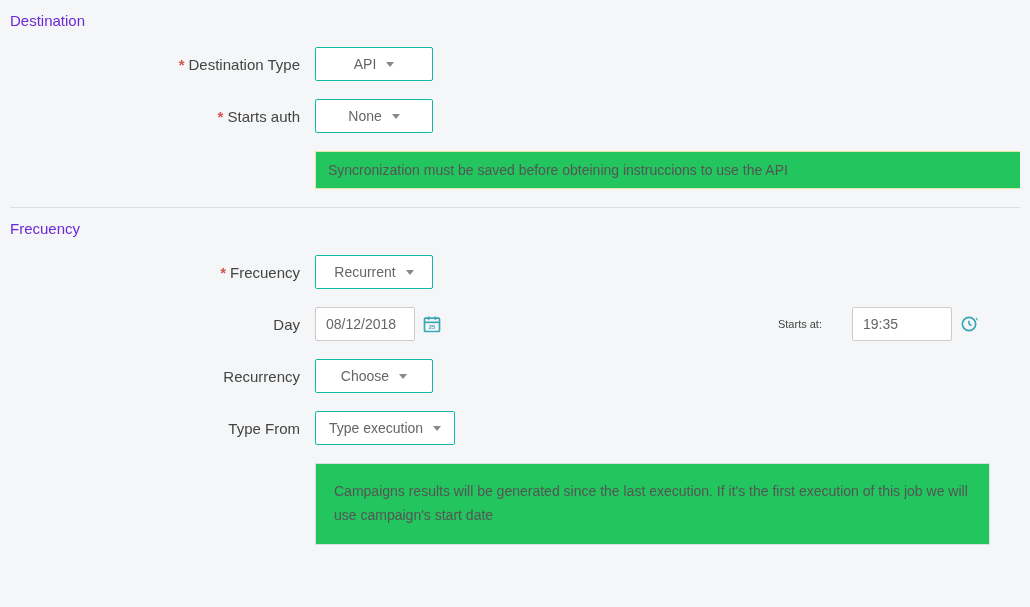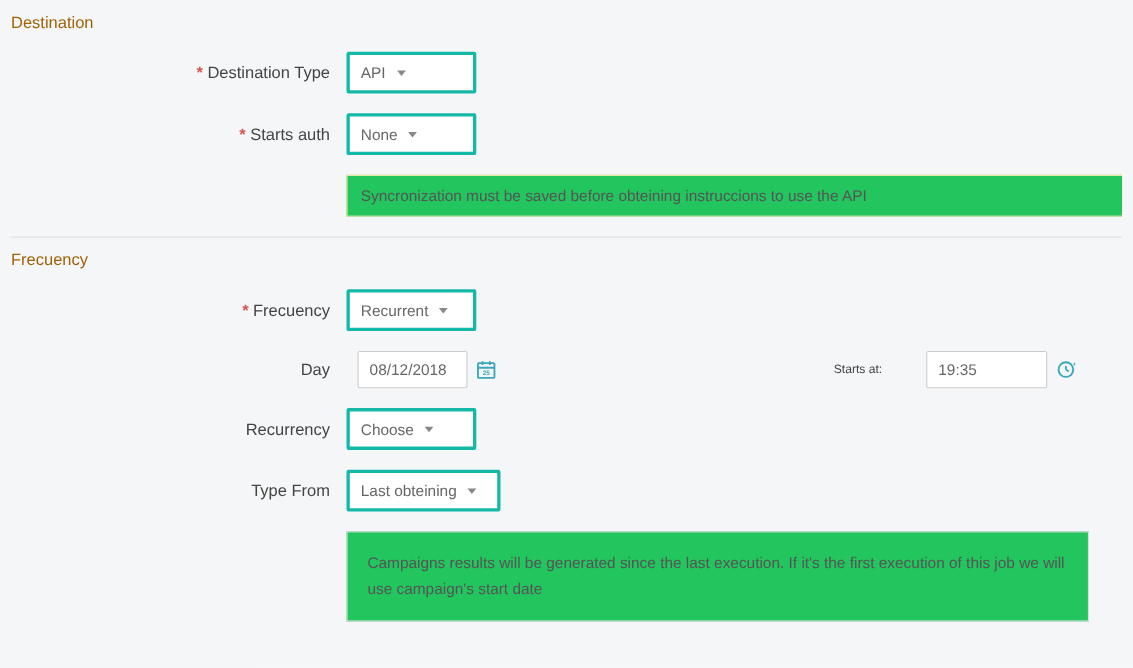--- a/index.html
+++ b/index.html
@@ -8,21 +8,21 @@
       background: #f4f6f7;
       color: #333;
       font-size: 14px;
       padding: 0;
       width: 1030px;
     }
     .section {
       padding: 12px 10px 18px 10px;
     }
     .section-title {
-      color: #a16207;
+      color: #6d28d9;
       font-size: 15px;
       margin-bottom: 18px;
       font-weight: normal;
     }
     .hr {
       border: none;
       border-top: 1px solid #ddd;
       margin: 0 10px;
     }
     .form-row {
@@ -38,23 +38,23 @@
       font-size: 15px;
       display: flex;
       justify-content: flex-end;
       align-items: center;
     }
     .required-star { color: #d9534f; margin-right: 4px; font-weight: bold; }
     .form-input-col { flex: 1; display: flex; align-items: center; }
     .select-like {
       display: inline-flex;
       align-items: center;
-      justify-content: flex-start;
+      justify-content: center;
       background: #fff;
-      border: 3px solid #14b8a6;
+      border: 1px solid #14b8a6;
       border-radius: 2px;
       padding: 8px 10px;
       min-width: 118px;
       cursor: pointer;
       color: #666;
       font-size: 14px;
       user-select: none;
     }
     .select-like .caret { margin-left: 10px; }
     .caret {
@@ -85,24 +85,23 @@
       line-height: 1.7;
     }
     .input-text {
       background: #fff;
       border: 1px solid #ccc;
       border-radius: 2px;
       padding: 8px 10px;
       font-size: 14px;
       color: #666;
       outline: none;
-      margin-left: 10px;
     }
     .date-input { width: 100px; }
-    .time-input { width: 110px; }
+    .time-input { width: 100px; }
     .icon-btn {
       display: inline-flex;
       align-items: center;
       justify-content: center;
       width: 30px; height: 34px;
       margin-left: 2px;
       cursor: pointer;
     }
     .dual-col {
       display: flex;
@@ -217,20 +216,20 @@
       </div>
     </div>
   </div>
 
   <div class="form-row">
     <div class="form-label-col">
       <span>Type From</span>
     </div>
     <div class="form-input-col">
       <div class="select-like" style="min-width:140px">
-        <span>Last obteining</span>
+        <span>Type execution</span>
         <span class="caret"></span>
       </div>
     </div>
   </div>
 
   <div class="info-box">Campaigns results will be generated since the last execution. If it's the first execution of this job we will use campaign's start date</div>
 </div>
 
 </body></html>

